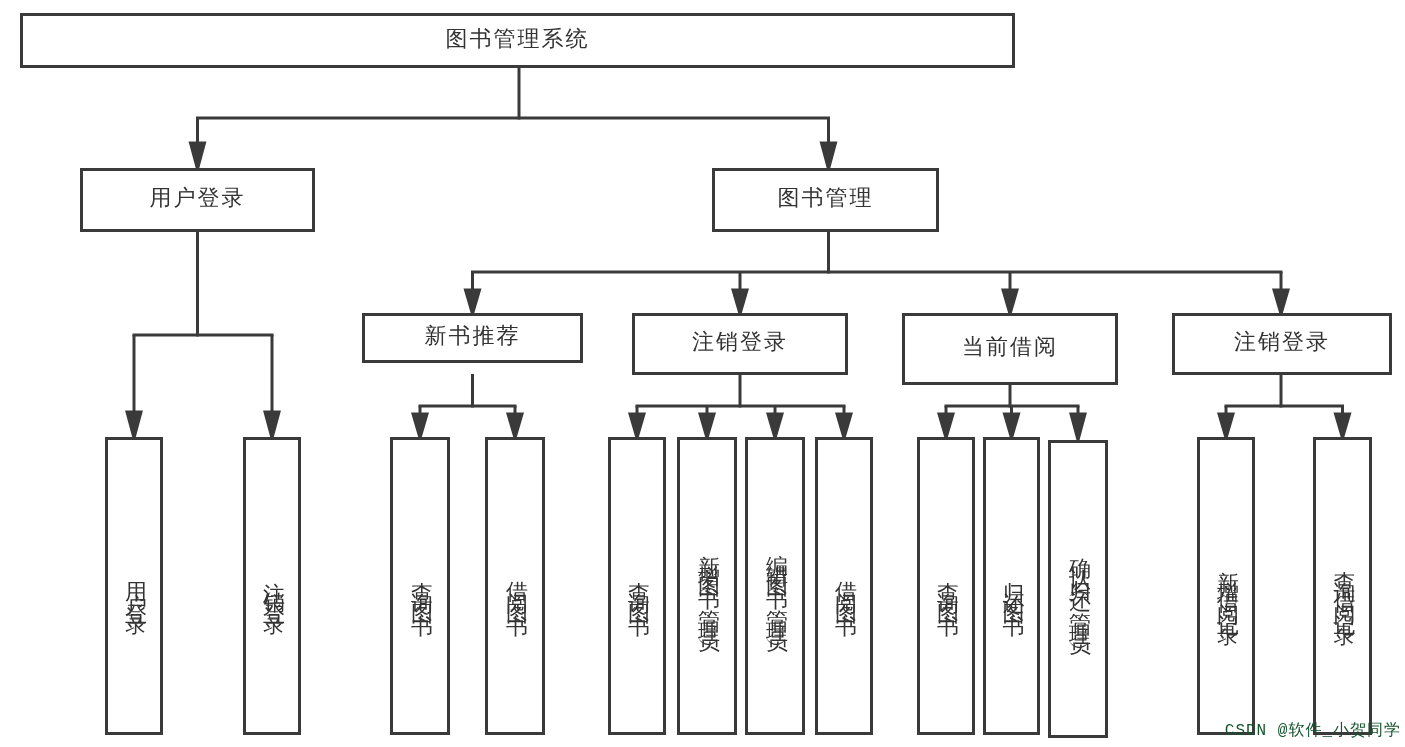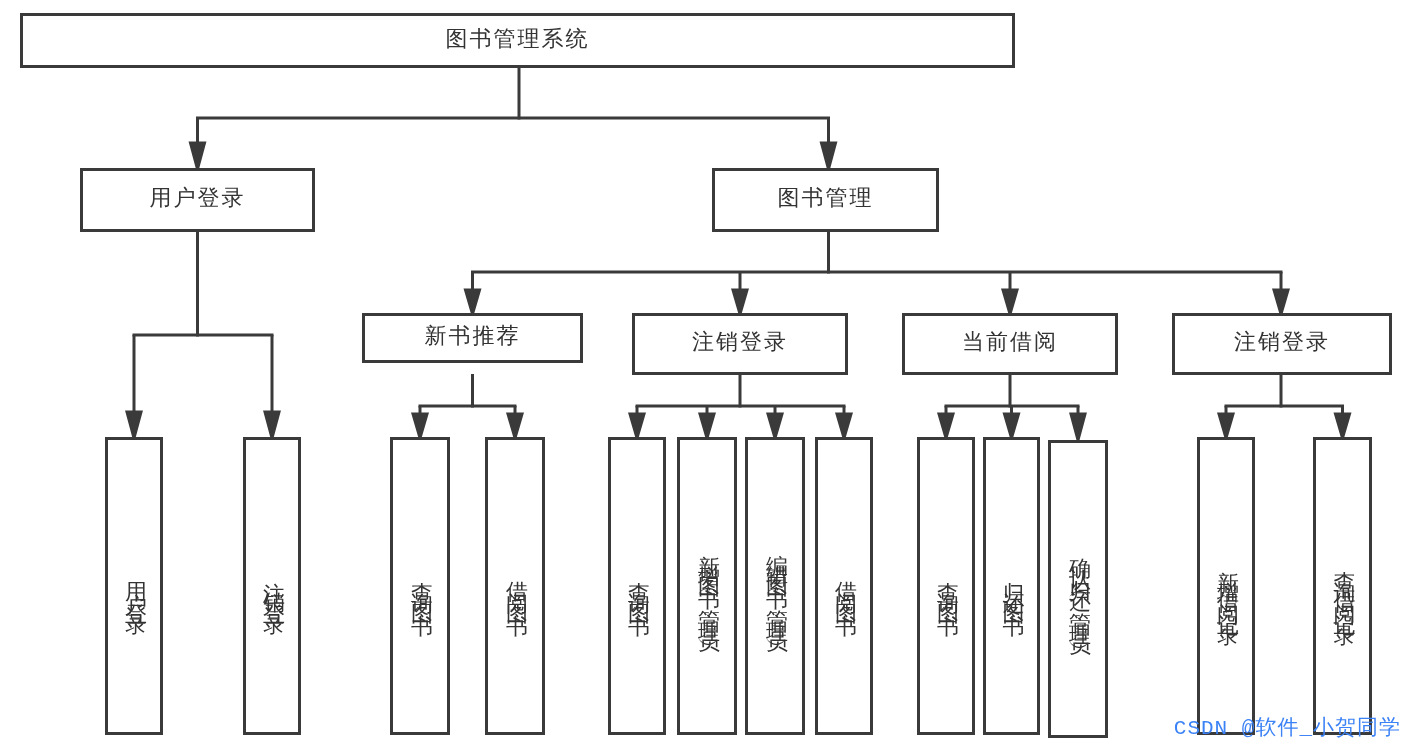--- a/index.html
+++ b/index.html
@@ -34,23 +34,23 @@
   }
   .connectors {
     position:absolute;
     left:0; top:0;
     z-index:1;
   }
   .watermark {
     position:absolute;
     right:4px;
     bottom:6px;
-    font-size:21px;
+    font-size:16px;
     letter-spacing:1px;
-    color:#3b82f6;
+    color:#14532d;
     z-index:5;
     white-space:nowrap;
   }
 </style>
 </head>
 <body>
 
 <div class="canvas">
 
   <svg class="connectors" width="1405" height="747" viewBox="0 0 1405 747">
@@ -131,21 +131,21 @@
     </g>
   </svg>
 
   <div class="box" style="left:20px;top:13px;width:995px;height:55px">图书管理系统</div>
 
   <div class="box" style="left:80px;top:168px;width:235px;height:64px">用户登录</div>
   <div class="box" style="left:712px;top:168px;width:227px;height:64px">图书管理</div>
 
   <div class="box" style="left:362px;top:313px;width:221px;height:50px">新书推荐</div>
   <div class="box" style="left:632px;top:313px;width:216px;height:62px">注销登录</div>
-  <div class="box" style="left:902px;top:313px;width:216px;height:62px">当前借阅</div>
+  <div class="box" style="left:902px;top:313px;width:216px;height:72px">当前借阅</div>
   <div class="box" style="left:1172px;top:313px;width:220px;height:62px">注销登录</div>
 
   <div class="box leaf" style="left:105px;width:58px">用户登录</div>
   <div class="box leaf" style="left:243px;width:58px">注销登录</div>
 
   <div class="box leaf" style="left:390px;width:60px">查询图书</div>
   <div class="box leaf" style="left:485px;width:60px">借阅图书</div>
 
   <div class="box leaf" style="left:608px;width:58px">查询图书</div>
   <div class="box leaf" style="left:677px;width:60px">新增图书（管理员）</div>

